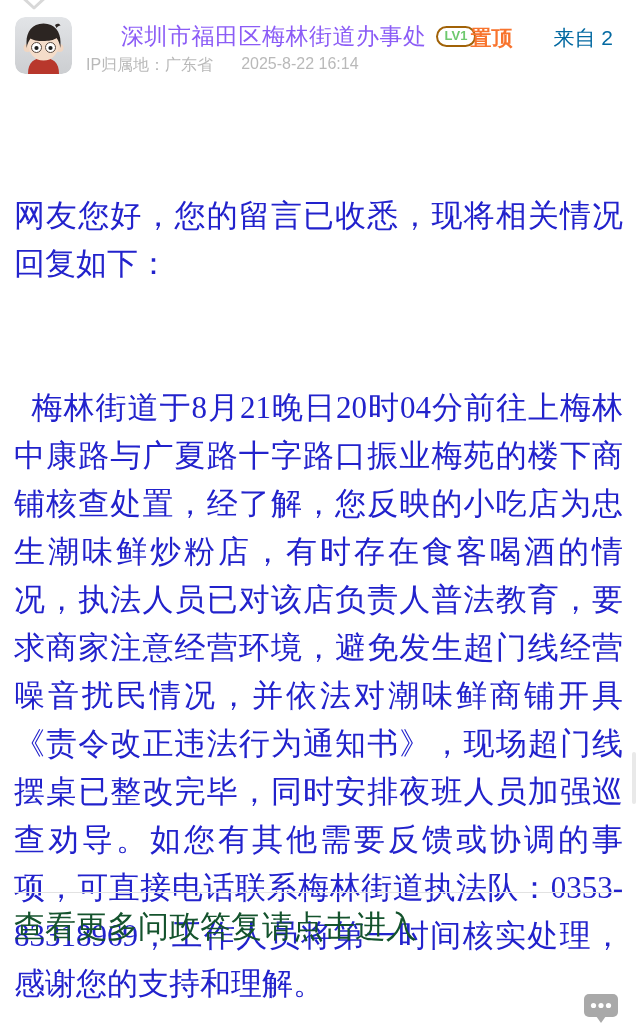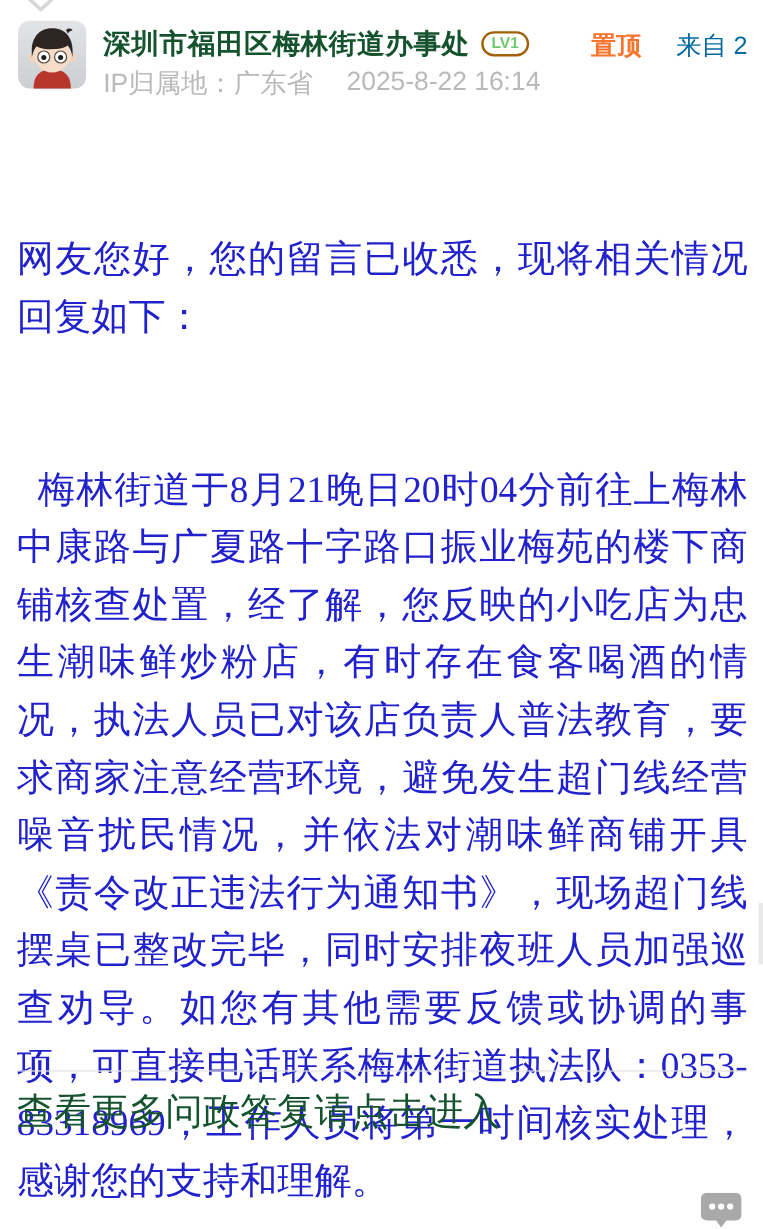--- a/index.html
+++ b/index.html
@@ -12,29 +12,29 @@
 
   
   .chevron-top { position:absolute; left:18px; top:-5px; width:32px; height:16px; }
 
   
   .avatar {
     position:absolute; left:15px; top:17px; width:57px; height:57px;
     border-radius:10px; overflow:hidden; display:block;
   }
   .name-row { position:absolute; left:86px; top:21px; display:flex; align-items:center; gap:9px; white-space:nowrap; }
-  .username { font-size:23px; font-weight:bold; color:#14532d; letter-spacing:0.5px; }
+  .username { font-size:23px; font-weight:normal; color:#8b5cf6; letter-spacing:0.5px;margin-left:35px; }
   .lv-badge {
     border:2px solid #a16207; color:#6ec96e; border-radius:13px;
     font-size:13px; font-weight:bold; padding:1px 7px 2px; line-height:1.15;
   }
-  .right-meta { position:absolute; right:13px; top:24px; display:flex; gap:10px; align-items:flex-end; white-space:nowrap; }
+  .right-meta { position:absolute; right:23px; top:24px; display:flex; gap:22px; align-items:flex-end; white-space:nowrap; }
   .pinned { color:#f8742e; font-weight:bold; font-size:21px; }
   .source { color:#0369a1; font-size:21px;margin-left:19px; }
-  .meta-row { position:absolute; left:86px; top:55px; font-size:22px; color:#b9b9b9; display:flex; gap:28px; white-space:nowrap; }
+  .meta-row { position:absolute; left:86px; top:55px; font-size:16px; color:#b9b9b9; display:flex; gap:28px; white-space:nowrap; }
 
   
   .post-body {
     position:absolute; left:14px; top:96px; width:609px;
     font-family:"Liberation Serif", serif;
     font-size:31px; line-height:48px; color:#2222cc;
     text-align:justify; white-space:pre-wrap;
   }
   .post-body p { margin:0; padding:0; }
 

